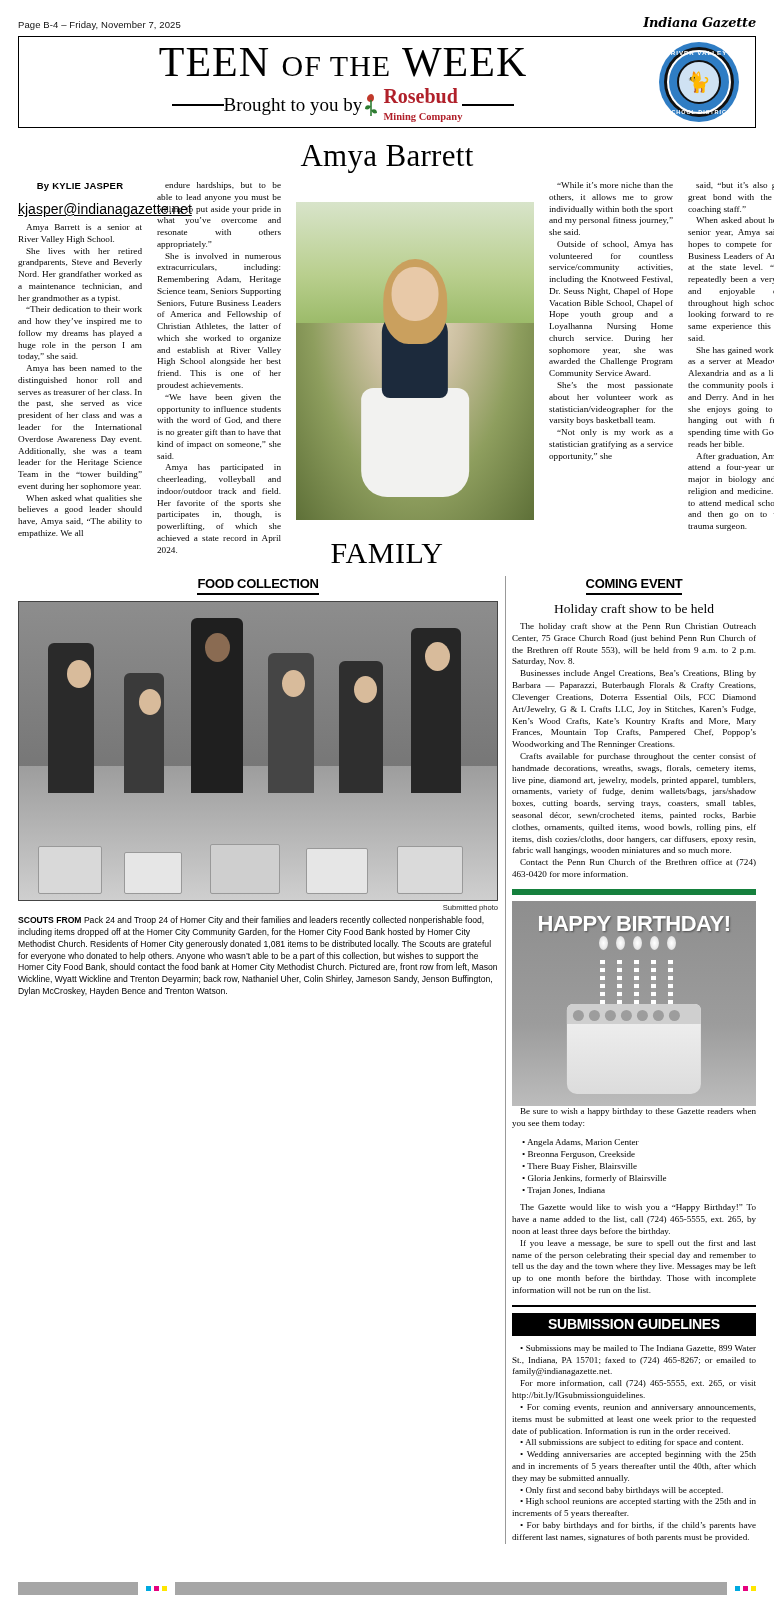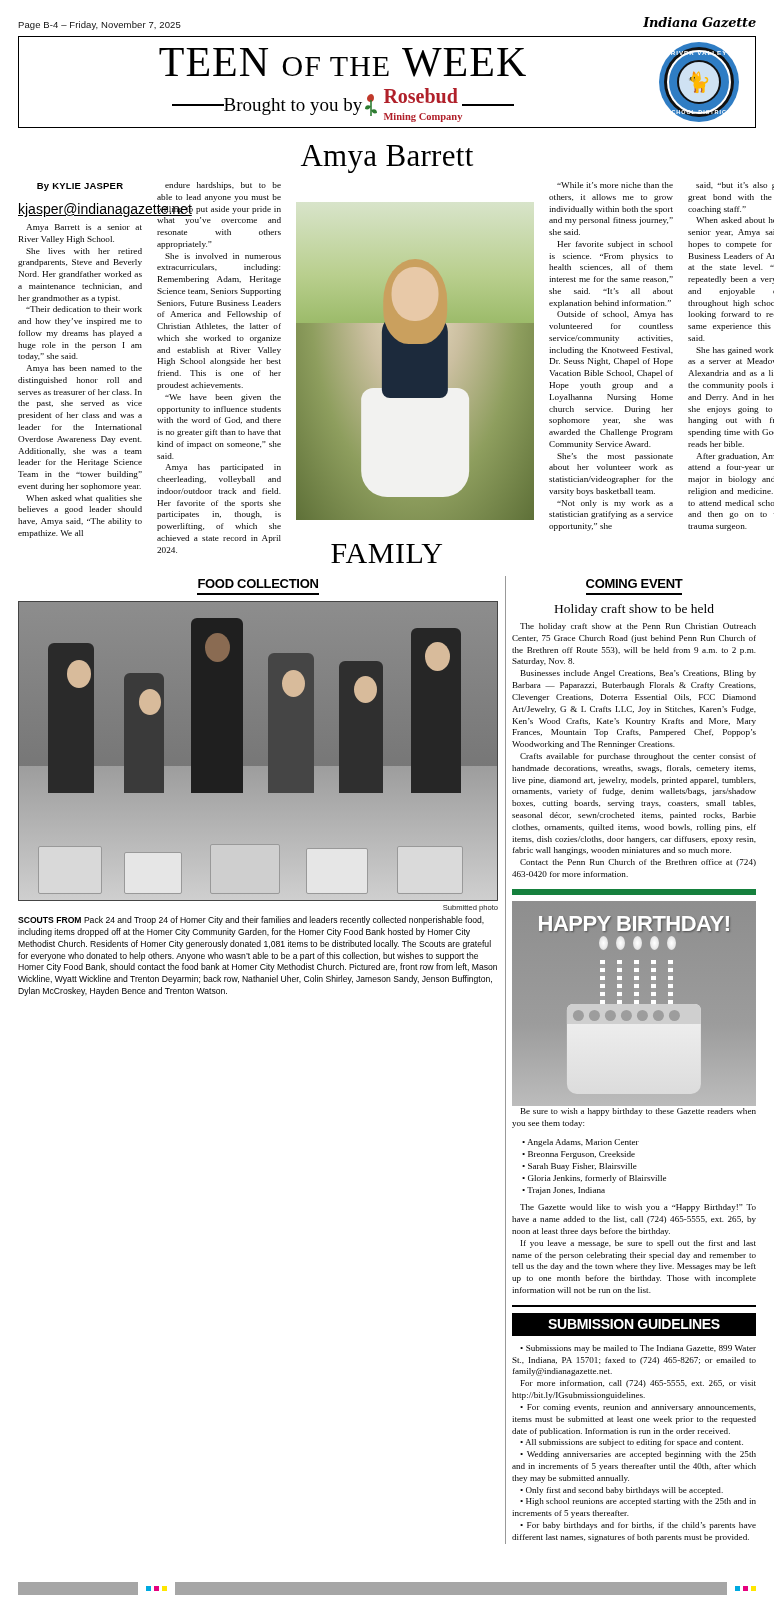--- a/index.html
+++ b/index.html
@@ -359,21 +359,20 @@
         <div class="figure">
           <div class="skirt"></div>
           <div class="torso"></div>
           <div class="hair"></div>
           <div class="head"></div>
         </div>
       </div>
     </div>
     <div class="col">
       <p>“While it’s more niche than the others, it allows me to grow individually within both the sport and my personal fitness journey,” she said.</p>
-      <p>Her favorite subject in school is science. “From physics to health sciences, all of them interest me for the same reason,” she said. “It’s all about explanation behind information.”</p>
       <p>Outside of school, Amya has volunteered for countless service/community activities, including the Knotweed Festival, Dr. Seuss Night, Chapel of Hope Vacation Bible School, Chapel of Hope youth group and a Loyalhanna Nursing Home church service. During her sophomore year, she was awarded the Challenge Program Community Service Award.</p>
       <p>She’s the most passionate about her volunteer work as statistician/videographer for the varsity boys basketball team.</p>
       <p>“Not only is my work as a statistician gratifying as a service opportunity,” she</p>
     </div>
     <div class="col">
       <p>said, “but it’s also given me a great bond with the team and coaching staff.”</p>
       <p>When asked about her goals for senior year, Amya said that she hopes to compete for the Future Business Leaders of America club at the state level. “FBLA has repeatedly been a very impactful and enjoyable opportunity throughout high school, and I’m looking forward to receiving the same experience this year,” she said.</p>
       <p>She has gained work experience as a server at Meadows in New Alexandria and as a lifeguard for the community pools in Saltsburg and Derry. And in her free time, she enjoys going to the gym, hanging out with friends and spending time with God while she reads her bible.</p>
       <p>After graduation, Amya plans to attend a four-year university to major in biology and minor in religion and medicine. She hopes to attend medical school one day and then go on to work as a trauma surgeon.</p>
     </div>
@@ -448,21 +447,21 @@
             <div class="dot" style="left:70px;"></div>
             <div class="dot" style="left:86px;"></div>
             <div class="dot" style="left:102px;"></div>
           </div>
         </div>
         <div class="bday-text">
           <p style="text-indent:8px;">Be sure to wish a happy birthday to these Gazette readers when you see them today:</p>
           <ul class="bday-list">
             <li>Angela Adams, Marion Center</li>
             <li>Breonna Ferguson, Creekside</li>
-            <li>Sarah Buay Fisher, Blairsville</li>
+            <li>There Buay Fisher, Blairsville</li>
             <li>Gloria Jenkins, formerly of Blairsville</li>
             <li>Trajan Jones, Indiana</li>
           </ul>
           <p>The Gazette would like to wish you a “Happy Birthday!” To have a name added to the list, call (724) 465-5555, ext. 265, by noon at least three days before the birthday.</p>
           <p>If you leave a message, be sure to spell out the first and last name of the person celebrating their special day and remember to tell us the day and the town where they live. Messages may be left up to one month before the birthday. Those with incomplete information will not be run on the list.</p>
         </div>
       </div>
 
       <div class="sub-box">
         <div class="kicker-full">SUBMISSION GUIDELINES</div>

